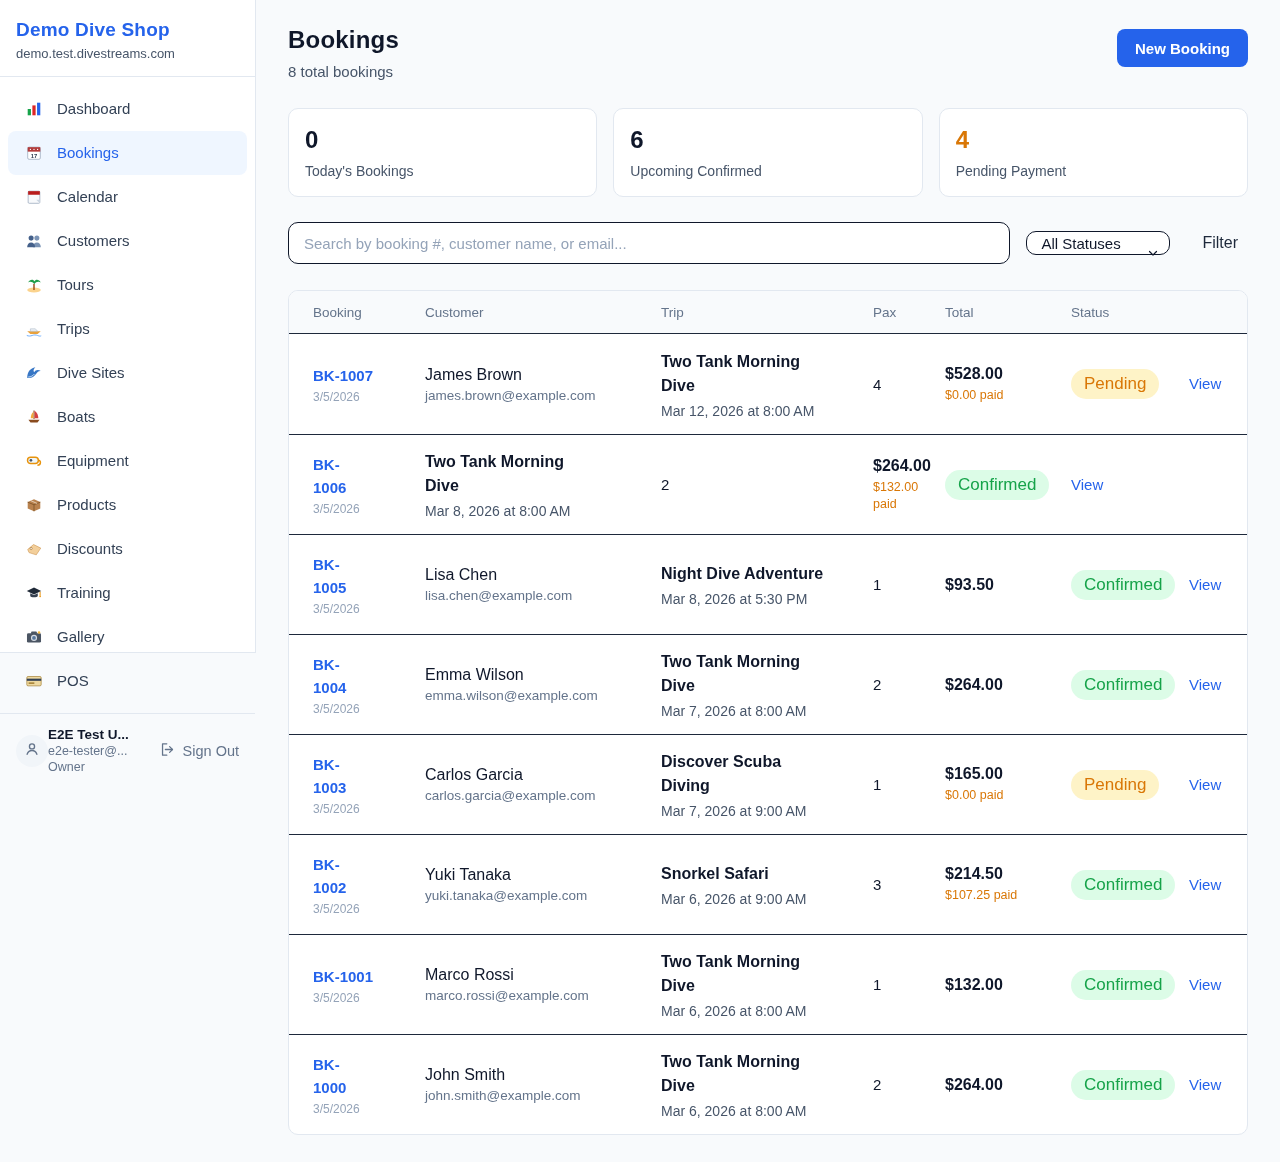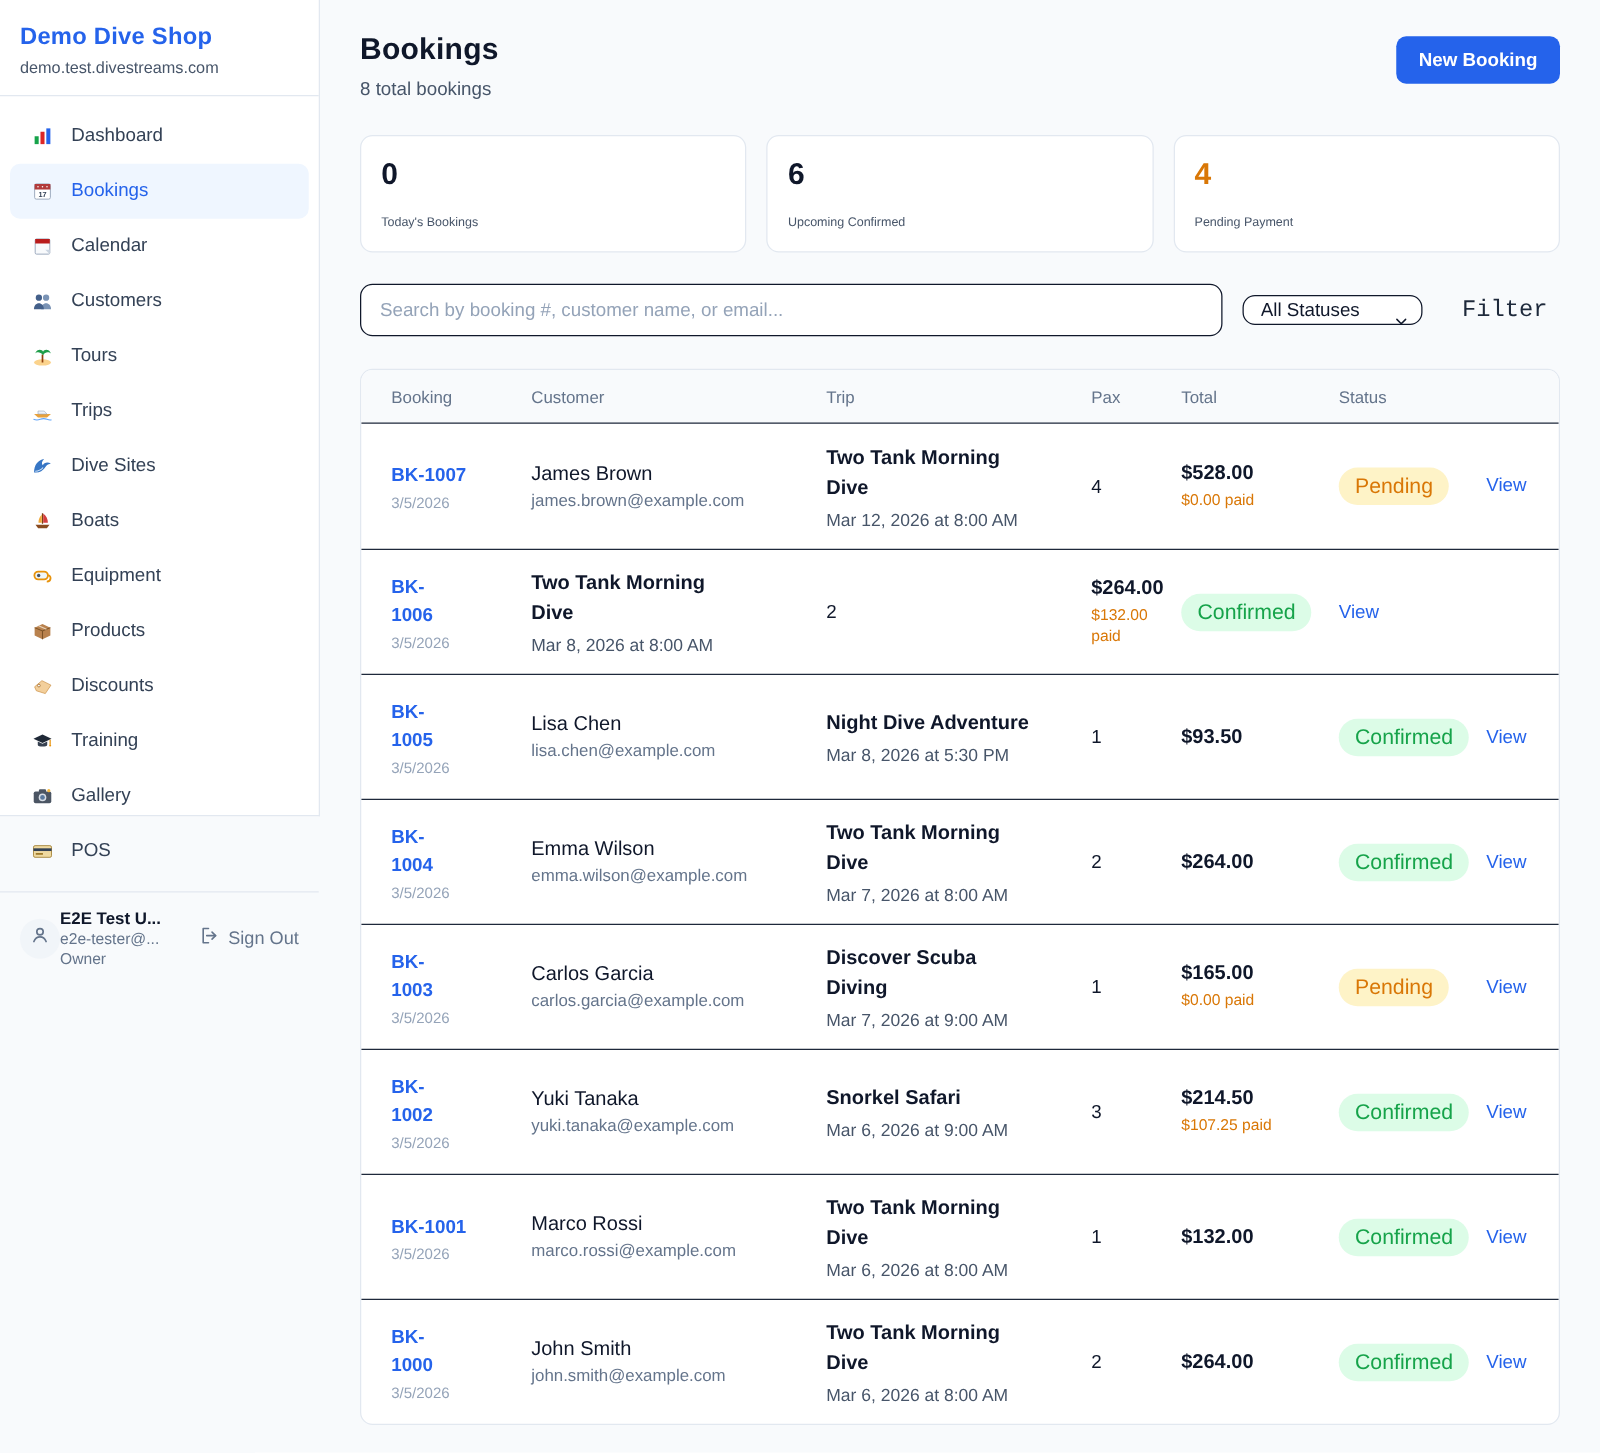--- a/index.html
+++ b/index.html
@@ -47,38 +47,38 @@
   .btn-primary {
     background:#2563eb; color:#ffffff; border:none; border-radius:8px;
     padding:0 18px; height:38px; font-size:15px; font-weight:700; cursor:pointer;
     margin-top:3px; font-family:inherit;
   }
   
   .stats { display:flex; gap:16px; margin-top:28px; }
   .stat-card { flex:1; background:#ffffff; border:1px solid #e2e8f0; border-radius:10px; padding:17px 16px; }
   .stat-value { font-size:24px; font-weight:bold; color:#0f172a; }
   .stat-value.orange { color:#d97706; }
-  .stat-label { font-size:10px; color:#475569; margin-top:19px; }
+  .stat-label { font-size:14px; color:#475569; margin-top:9px; }
   
   .filters { display:flex; align-items:center; margin-top:25px; }
   .search-input {
     flex:1; height:42px; border:1px solid #0f172a; border-radius:10px; background:#ffffff;
     padding:0 15px; font-size:15px; color:#0f172a; font-family:inherit; outline:none;
   }
   .search-input::placeholder { color:#94a3b8; }
   .select-wrap { position:relative; margin-left:16px; }
   .status-select {
     appearance:none; -webkit-appearance:none; height:24px; width:144px;
     border:1px solid #0f172a; border-radius:10px; background:#ffffff;
     padding:0 30px 0 14px; font-size:15px; color:#0f172a; font-family:inherit; cursor:pointer;
   }
   .select-chevron { position:absolute; right:11px; top:14px; pointer-events:none; }
   .filter-btn {
-    background:none; border:none; font-size:19px; color:#1e293b; cursor:pointer;
-    margin-left:22px; padding:8px 10px; font-family:Liberation Mono, monospace;
+    background:none; border:none; font-size:16px; color:#1e293b; cursor:pointer;
+    margin-left:22px; padding:8px 10px; font-family:Liberation Sans, sans-serif;
   }
   
   .table-card {
     margin-top:26px; background:#ffffff; border:1px solid #e2e8f0; border-radius:10px; overflow:hidden;
   }
   .t-head, .t-row {
     display:grid; grid-template-columns:112px 236px 212px 72px 126px 118px 1fr;
     padding:0 24px; align-items:center;
   }
   .t-head { height:43px; background:#f8fafc; border-bottom:1px solid #1e293b; }

